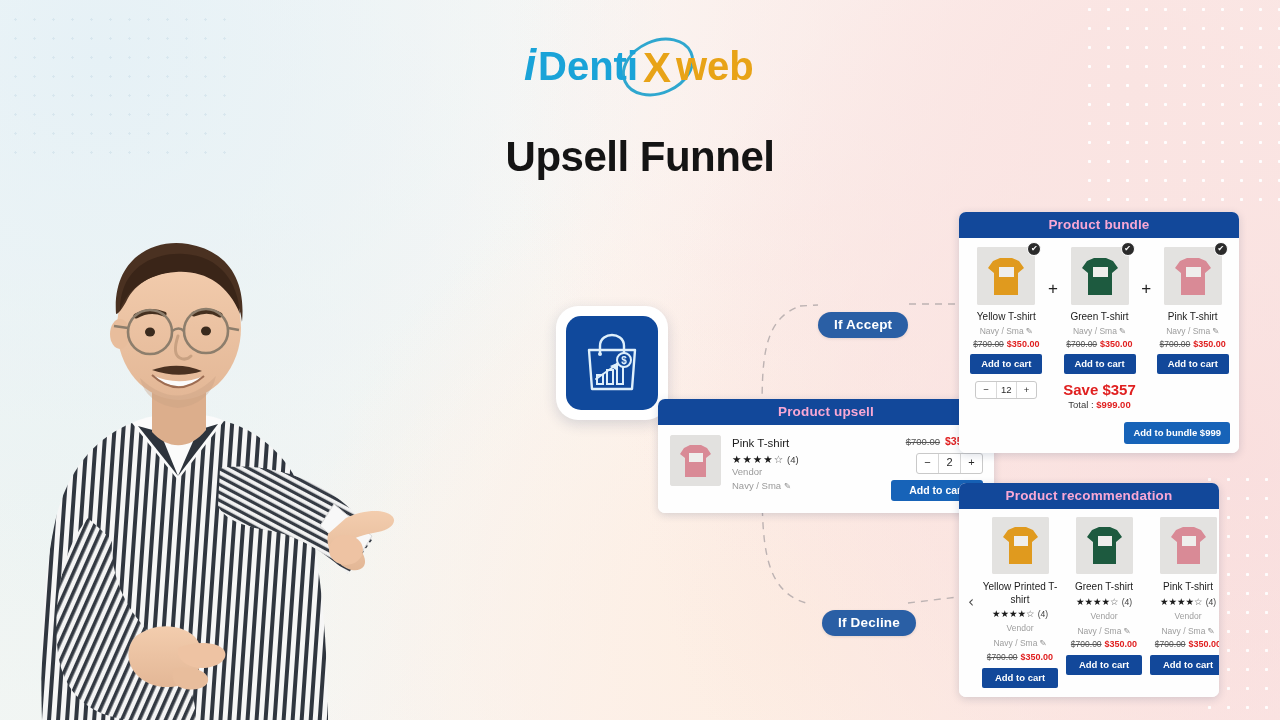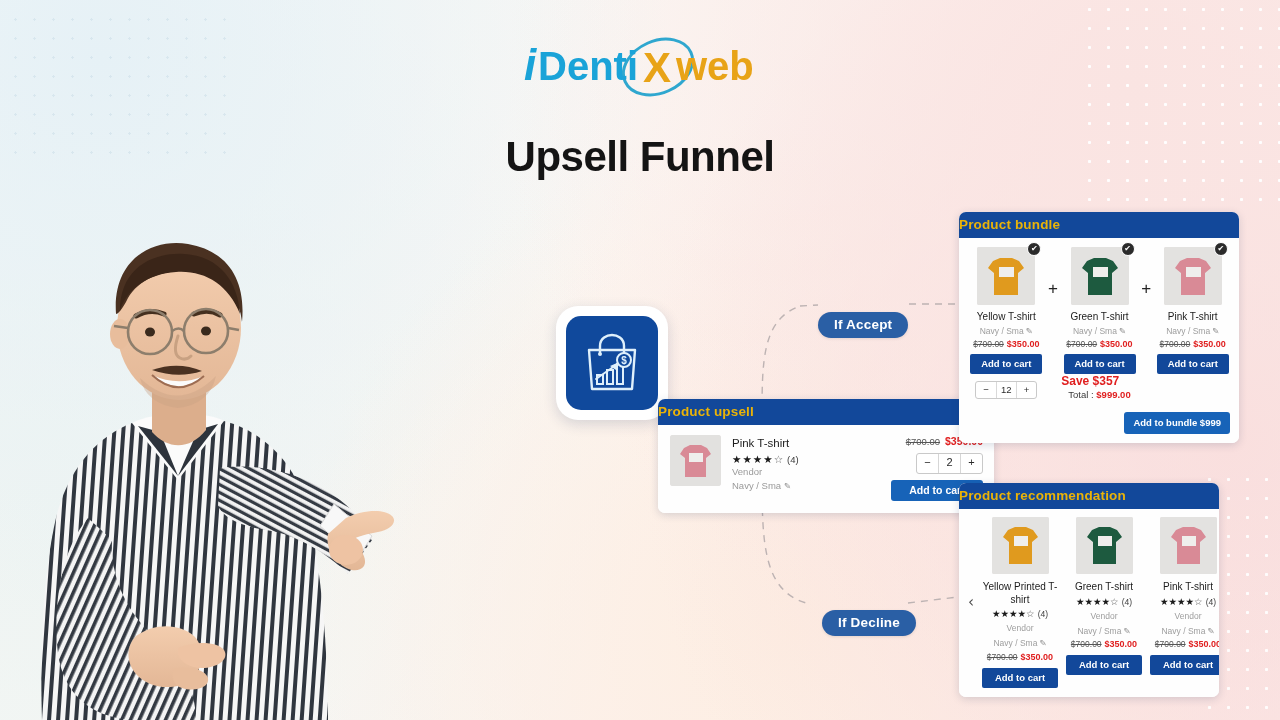--- a/index.html
+++ b/index.html
@@ -101,22 +101,22 @@
   
   .card {
     position: absolute;
     background: #ffffff;
     border-radius: 7px;
     box-shadow: 0 2px 9px rgba(25,50,90,.17);
     overflow: hidden;
   }
   .card-head {
     background: #12489a;
-    color: #eab308;
-    text-align: left;
+    color: #f9a8d4;
+    text-align: center;
     font-size: 13.5px;
     font-weight: 600;
     padding: 5px 0 6px;
     letter-spacing: .15px;
   }
   .card-body { background: #fefefe; }
 
   
   .card-upsell { left: 642px; top: 399px; width: 336px; margin-left: 16px; }
   .upsell-row { display: flex; padding: 10px 11px 12px 12px; gap: 11px; }
@@ -183,21 +183,21 @@
     border-radius: 2px; font-size: 9.5px; font-weight: 600;
     padding: 4px 0 5px; cursor: pointer;
     font-family: "Liberation Sans", sans-serif;
   }
   .b-stepper {
     display: flex; margin: 7px auto 0; width: 62px;
     border: 1px solid #c9c9c9; border-radius: 3px; overflow: hidden; background: #fff;
   }
   .b-stepper span { flex: 1; text-align: center; font-size: 9.5px; color: #2a2a2a; padding: 2px 0 3px; }
   .b-stepper .st-mid { border-left: 1px solid #d9d9d9; border-right: 1px solid #d9d9d9; }
-  .save-line { font-size: 12px; color: #e02020; font-weight: 600; text-align: left; }
+  .save-line { font-size: 15px; color: #e02020; font-weight: 600; margin-top: 7px; text-align: center; }
   .total-line { font-size: 9.5px; color: #3a3a3a; margin-top: 1px; text-align: center; }
   .total-line b { color: #e02020; font-weight: 700; }
   .bundle-cta {
     position: absolute; right: 9px; bottom: 9px;
     background: #1763b8; color: #fff; border: 0;
     border-radius: 3px; font-size: 9.5px; font-weight: 700;
     padding: 5px 9px 6px; cursor: pointer; white-space: nowrap;
     font-family: "Liberation Sans", sans-serif;
   }
 

